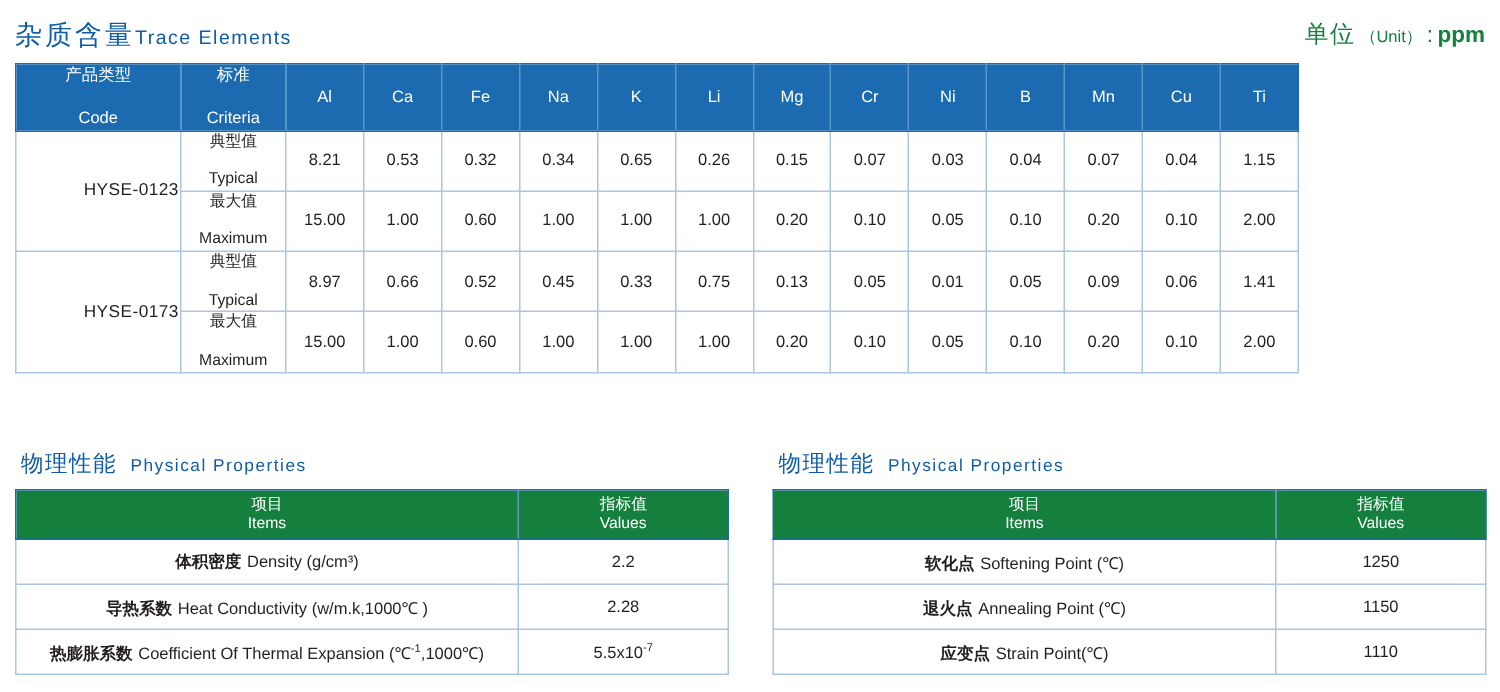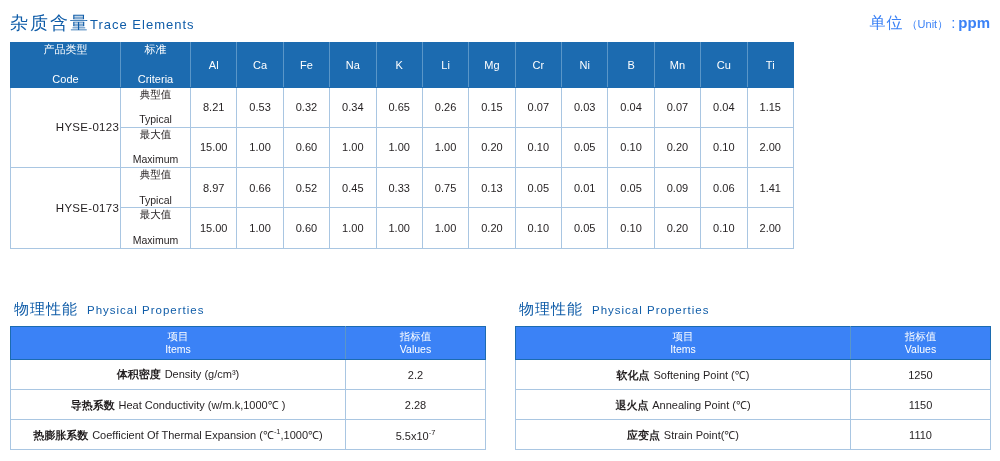--- a/index.html
+++ b/index.html
@@ -47,21 +47,21 @@
   .trace-title .en {
     font-size: 13px;
     color: #0f5ca8;
     letter-spacing: 1px;
   }
   .unit-wrap {
     display: flex;
     align-items: baseline;
     gap: 3px;
     font-size: 14px;
-    color: #3b82f6;
+    color: #15803d;
   }
   .unit-wrap .unit-cn {
     font-size: 16px;
     letter-spacing: 1px;
     font-family: "DejaVu Sans", sans-serif;
   }
   .unit-wrap .unit-en {
     font-size: 11px;
   }
   .unit-wrap .unit-colon {
@@ -70,21 +70,21 @@
   .unit-wrap .unit-val {
     font-size: 15px;
     font-weight: bold;
   }
 
   
   table.trace {
     position: absolute;
     left: 10px;
     top: 42px;
-    width: 784px;
+    width: 856px;
     border-collapse: collapse;
     table-layout: fixed;
   }
   table.trace th,
   table.trace td {
     border: 1px solid #a9c6e2;
     text-align: center;
     vertical-align: middle;
     font-size: 11px;
     color: #231f20;
@@ -157,21 +157,21 @@
   }
   table.prop th,
   table.prop td {
     border: 1px solid #a9c6e2;
     text-align: center;
     vertical-align: middle;
     font-size: 11px;
     padding: 0;
   }
   table.prop thead th {
-    background: #3b82f6;
+    background: #15803d;
     color: #ffffff;
     height: 32px;
     font-weight: normal;
     border: 1px solid #1c6bb0;
     border-right: 1px solid #5a96c8;
     line-height: 1.25;
     font-size: 10.5px;
   }
   table.prop thead th:last-child { border-right: 1px solid #1c6bb0; }
   table.prop thead th .l1 { display:block; font-family: "DejaVu Sans", sans-serif; }

